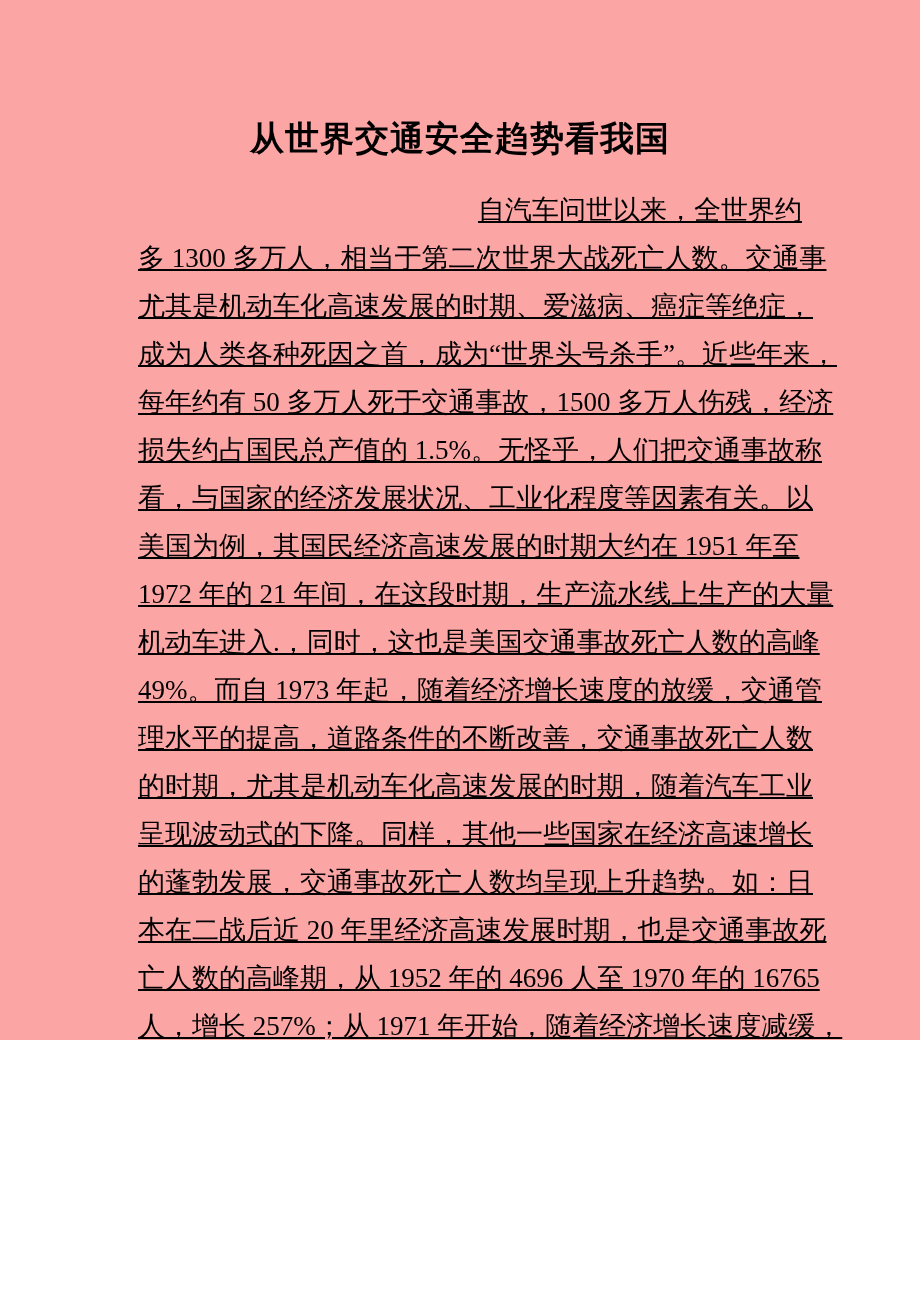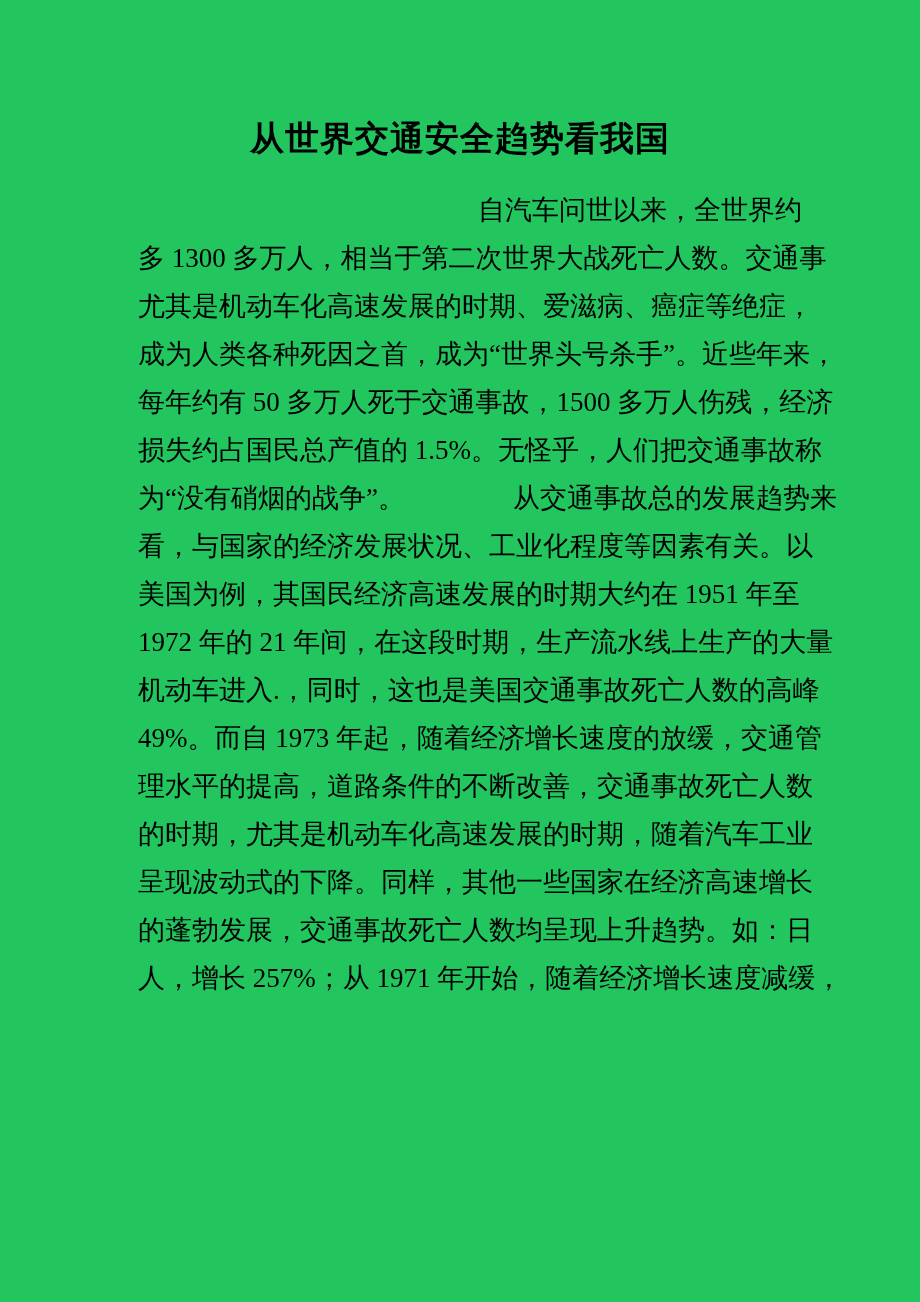--- a/index.html
+++ b/index.html
@@ -3,22 +3,22 @@
 <meta charset="utf-8">
 <style>
   html, body {
     margin: 0;
     padding: 0;
     background: #ffffff;
   }
   .page {
     position: relative;
     width: 920px;
-    height: 1302px;
-    background: #22c55e;
+    height: 1040px;
+    background: #fca5a5;
     color: #000000;
     overflow: hidden;
   }
   .doc-title {
     position: absolute;
     top: 116px;
     left: 0;
     width: 920px;
     margin: 0;
     text-align: center;
@@ -31,20 +31,21 @@
   }
   .doc-body {
     position: absolute;
     top: 186px;
     left: 138px;
     width: 670px;
     font-family: "Liberation Serif", "DejaVu Serif", serif;
     font-size: 27px;
     line-height: 48px;
     color: #000000;
+    text-decoration: underline;
   }
   .line {
     height: 48px;
     white-space: pre;
   }
   .line.first-indent {
     text-indent: 340px;
   }
 </style>
 </head>
@@ -52,25 +53,26 @@
 
 <div class="page">
   <h1 class="doc-title">从世界交通安全趋势看我国</h1>
   <div class="doc-body">
     <div class="line first-indent">自汽车问世以来，全世界约</div>
     <div class="line">多 1300 多万人，相当于第二次世界大战死亡人数。交通事</div>
     <div class="line">尤其是机动车化高速发展的时期、爱滋病、癌症等绝症，</div>
     <div class="line">成为人类各种死因之首，成为“世界头号杀手”。近些年来，</div>
     <div class="line">每年约有 50 多万人死于交通事故，1500 多万人伤残，经济</div>
     <div class="line">损失约占国民总产值的 1.5%。无怪乎，人们把交通事故称</div>
-    <div class="line">为“没有硝烟的战争”。　　　　从交通事故总的发展趋势来</div>
     <div class="line">看，与国家的经济发展状况、工业化程度等因素有关。以</div>
     <div class="line">美国为例，其国民经济高速发展的时期大约在 1951 年至</div>
     <div class="line">1972 年的 21 年间，在这段时期，生产流水线上生产的大量</div>
     <div class="line">机动车进入.，同时，这也是美国交通事故死亡人数的高峰</div>
     <div class="line">49%。而自 1973 年起，随着经济增长速度的放缓，交通管</div>
     <div class="line">理水平的提高，道路条件的不断改善，交通事故死亡人数</div>
     <div class="line">的时期，尤其是机动车化高速发展的时期，随着汽车工业</div>
     <div class="line">呈现波动式的下降。同样，其他一些国家在经济高速增长</div>
     <div class="line">的蓬勃发展，交通事故死亡人数均呈现上升趋势。如：日</div>
+    <div class="line">本在二战后近 20 年里经济高速发展时期，也是交通事故死</div>
+    <div class="line">亡人数的高峰期，从 1952 年的 4696 人至 1970 年的 16765</div>
     <div class="line">人，增长 257%；从 1971 年开始，随着经济增长速度减缓，</div>
   </div>
 </div>
 
 </body></html>

